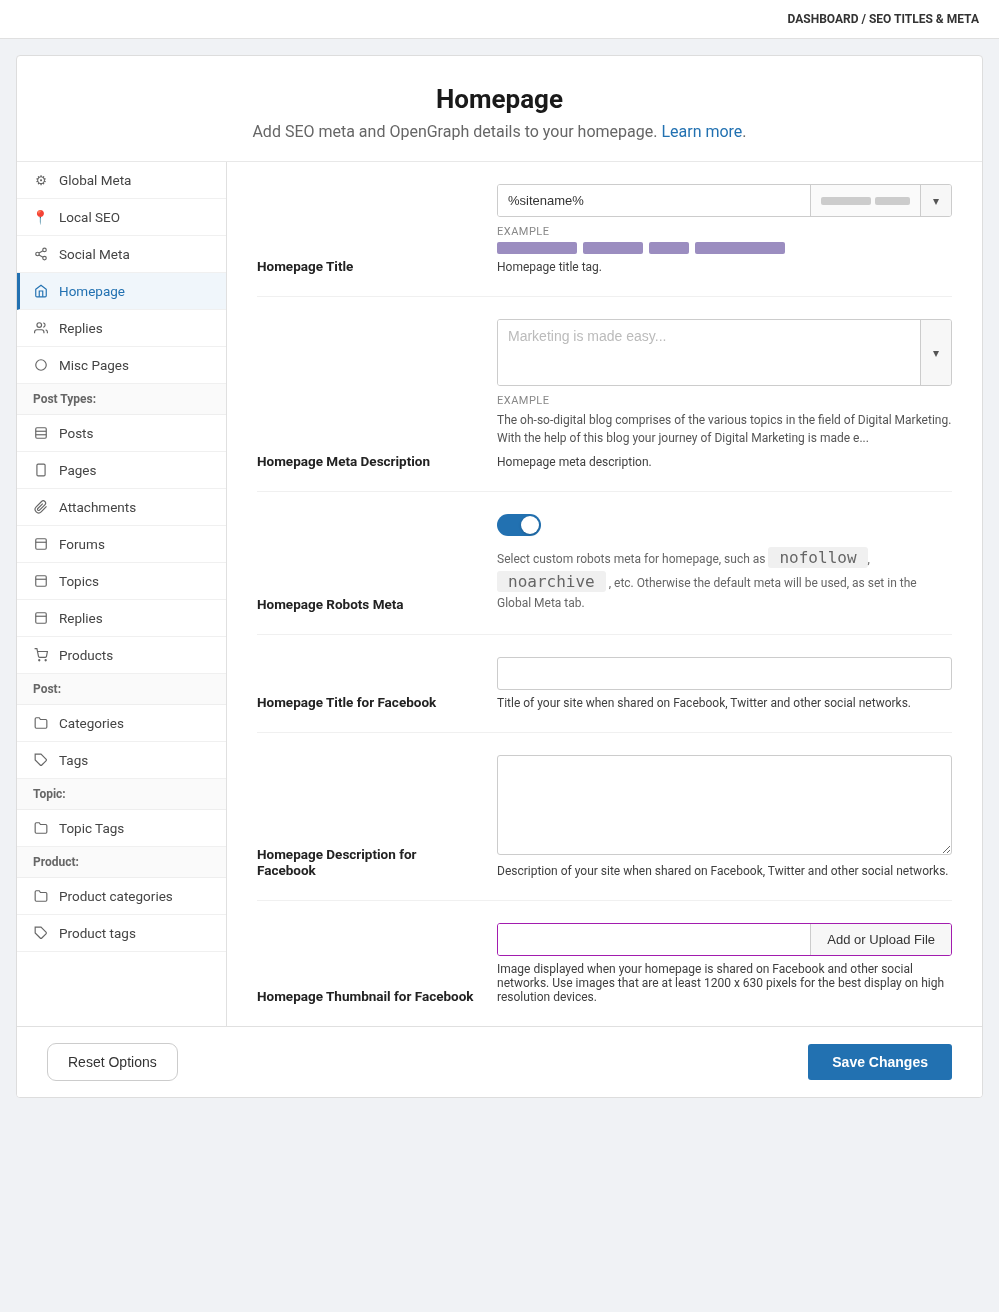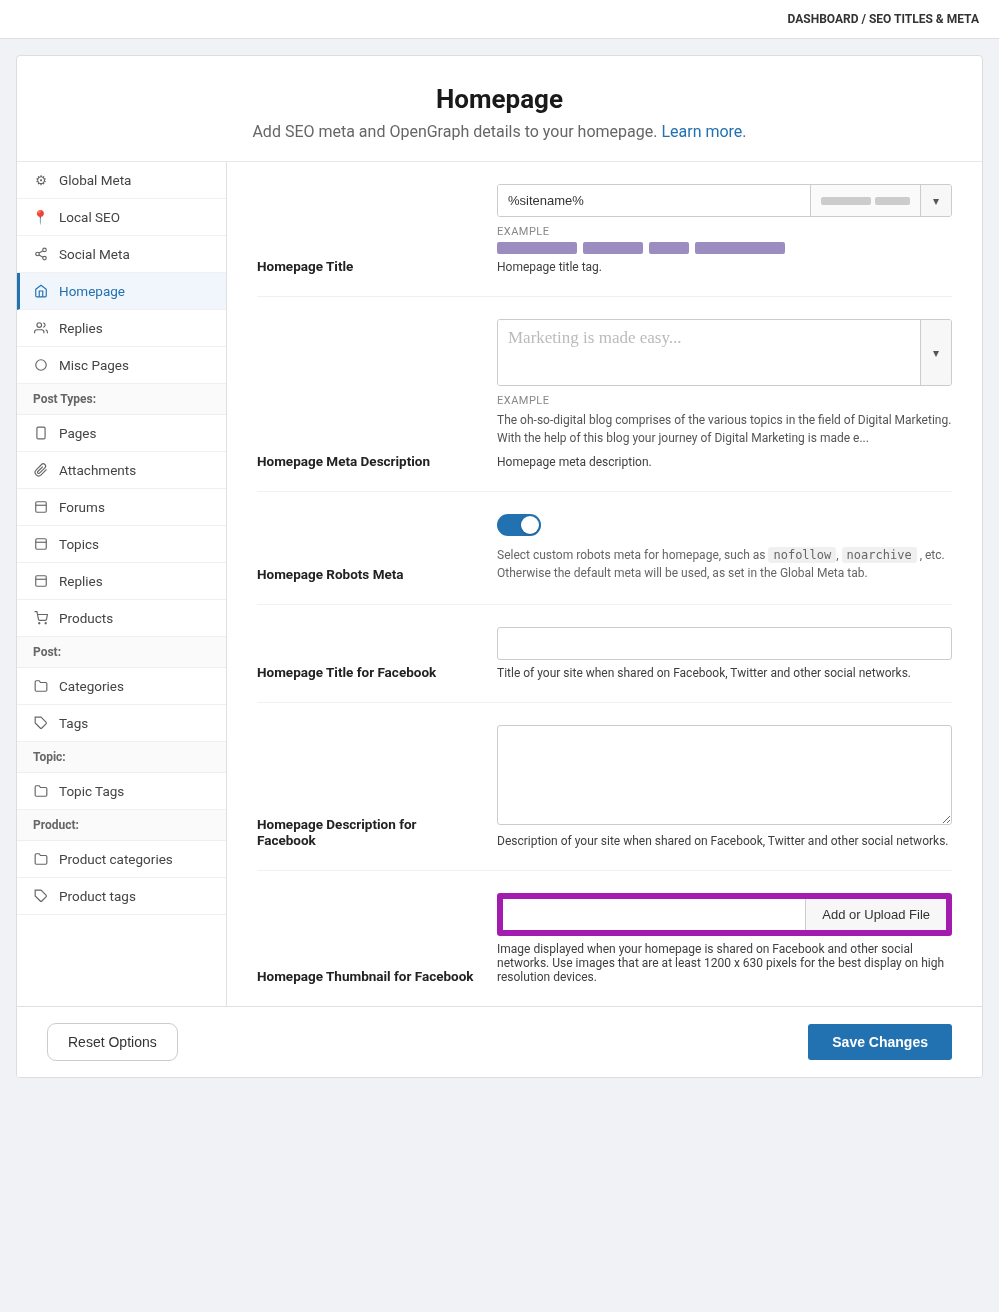--- a/index.html
+++ b/index.html
@@ -185,26 +185,26 @@
       display: flex;
       border: 1px solid #ccc;
       border-radius: 3px;
       overflow: hidden;
       background: #fff;
     }
     .textarea-with-btn textarea {
       flex: 1;
       border: none;
       padding: 8px 10px;
-      font-size: 17px;
+      font-size: 14px;
       outline: none;
       resize: none;
       min-height: 60px;
       color: #bbb;
-      font-family: Liberation Serif, serif;
+      font-family: Liberation Sans, sans-serif;
     }
     .textarea-dropdown-btn {
       border: none;
       border-left: 1px solid #ccc;
       background: #f7f7f7;
       padding: 0 12px;
       cursor: pointer;
       color: #555;
       font-size: 12px;
       align-self: stretch;
@@ -262,41 +262,41 @@
     }
     .toggle.on .toggle-knob { left: 24px; }
 
     .robots-description {
       font-size: 12px;
       color: #666;
       line-height: 1.5;
     }
     .robots-description code {
       background: #f0f0f0;
-      padding: 1px 5px;
+      padding: 1px 11px;
       border-radius: 3px;
       font-family: monospace;
-      font-size: 12px;
+      font-size: 16px;
     }
 
     
     .plain-input {
       width: 100%;
       border: 1px solid #ccc;
       border-radius: 3px;
       padding: 8px 10px;
       font-size: 13px;
       outline: none;
       font-family: inherit;
     }
 
     
     .file-upload-row {
       display: flex;
-      border: 6px solid #a21caf;
+      border: 1px solid #a21caf;
       border-radius: 3px;
       overflow: hidden;
     }
     .file-input-area {
       flex: 1;
       padding: 8px 10px;
       background: #fff;
       font-size: 13px;
       color: #aaa;
     }
@@ -410,20 +410,30 @@
         <div class="sidebar-item">
           <span class="sidebar-icon">
             <svg width="14" height="14" viewBox="0 0 24 24" fill="none" stroke="currentColor" stroke-width="2">
                 <circle cx="12" cy="12" r="9"></circle>
               </svg>
           </span>
           <span>Misc Pages</span>
         </div>
 
         <div class="sidebar-section-header">Post Types:</div>
+        <div class="sidebar-item">
+          <span class="sidebar-icon">
+            <svg width="14" height="14" viewBox="0 0 24 24" fill="none" stroke="currentColor" stroke-width="2">
+                <rect x="3" y="3" width="18" height="18" rx="2"></rect>
+                <line x1="3" y1="9" x2="21" y2="9"></line>
+                <line x1="3" y1="15" x2="21" y2="15"></line>
+              </svg>
+          </span>
+          <span>Posts</span>
+        </div>
         <div class="sidebar-item">
           <span class="sidebar-icon">
             <svg width="14" height="14" viewBox="0 0 24 24" fill="none" stroke="currentColor" stroke-width="2">
                 <rect x="5" y="2" width="14" height="20" rx="2" ry="2"></rect>
               </svg>
           </span>
           <span>Pages</span>
         </div>
         <div class="sidebar-item">
           <span class="sidebar-icon">

